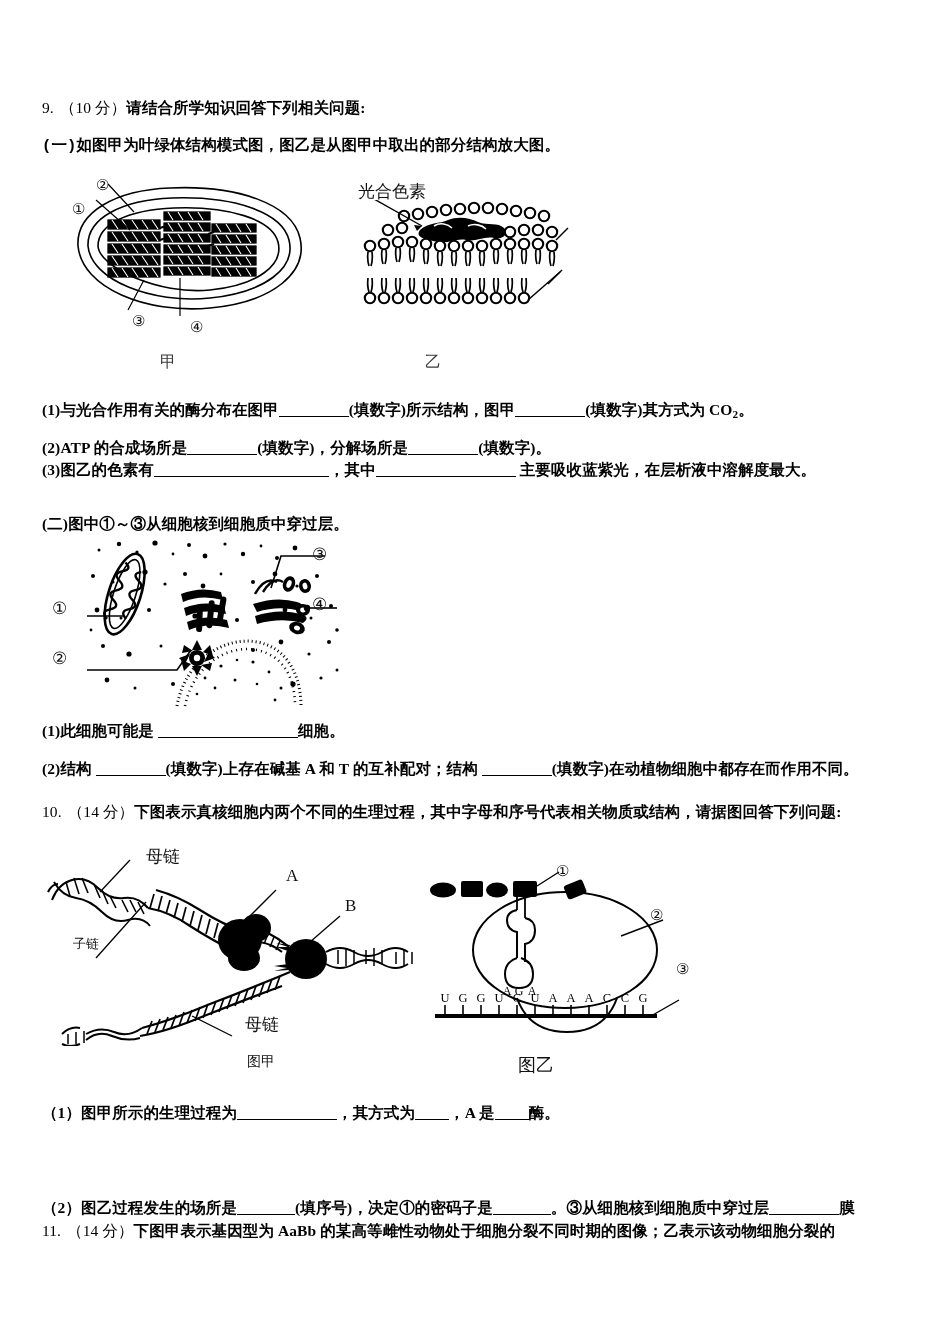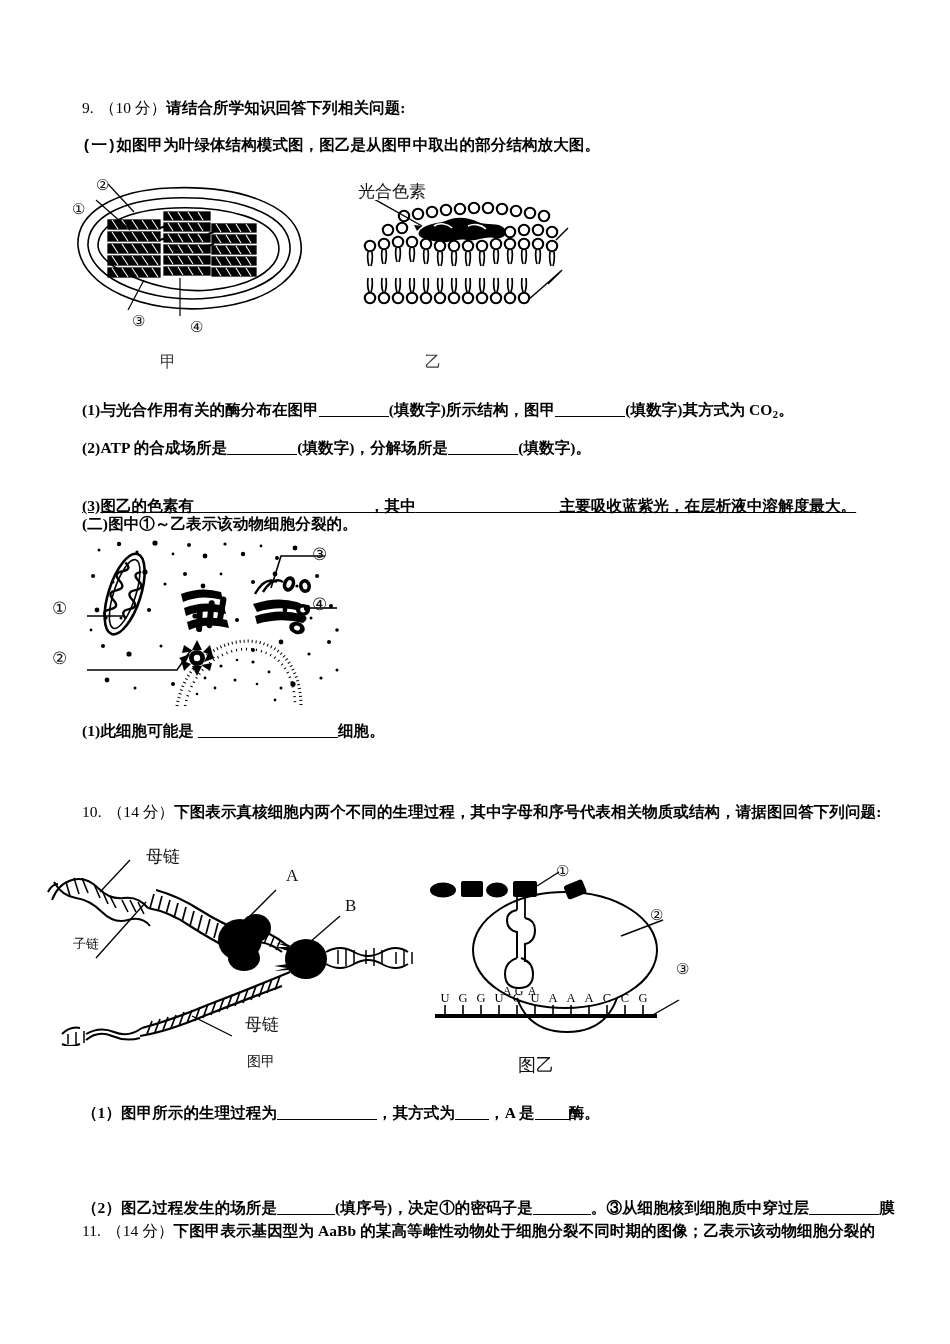--- a/index.html
+++ b/index.html
@@ -20,21 +20,20 @@
     overflow: hidden;
   }
 
   
   .line {
     position: absolute;
     font-size: 15.5px;
     line-height: 1.35;
     letter-spacing: 0.1px;
     white-space: nowrap;
-    margin-left: 40px;
   }
   .bold { font-weight: bold; }
   .qnum {
     font-family: "Liberation Serif", "DejaVu Serif", serif;
     font-weight: normal;
   }
   .blank-m { display:inline-block; border-bottom:1.2px solid #000; width:70px; vertical-align:-2px; }
   .blank-l { display:inline-block; border-bottom:1.2px solid #000; width:100px; vertical-align:-2px; }
   .blank-xl{ display:inline-block; border-bottom:1.2px solid #000; width:140px; vertical-align:-2px; }
   .blank-xxl{display:inline-block; border-bottom:1.2px solid #000; width:175px; vertical-align:-2px; }
@@ -356,26 +355,26 @@
   <div class="figcap" style="left:425px; top:352px;">乙</div>
 
   <div class="line bold" style="left:42px; top:400px;">
     <span>(1)</span><span>与光合作用有关的酶分布在图甲</span><span class="blank-m"></span><span>(填数字)所示结构，图甲</span><span class="blank-m"></span><span>(填数字)其方式为 CO</span><span class="sub">2</span><span>。</span>
   </div>
 
   <div class="line bold" style="left:42px; top:438px;">
     <span>(2)</span><span>ATP 的合成场所是</span><span class="blank-m"></span><span>(填数字)，分解场所是</span><span class="blank-m"></span><span>(填数字)。</span>
   </div>
 
-  <div class="line bold" style="left:42px; top:496px;text-decoration:underline;">
+  <div class="line bold" style="left:42px; top:460px;">
     <span>(3)</span><span>图乙的色素有</span><span class="blank-xxl"></span><span>，其中</span><span class="blank-xl"></span><span> 主要吸收蓝紫光，在层析液中溶解度最大。</span>
   </div>
 
   <div class="line bold" style="left:42px; top:514px;">
-    <span>(二)</span><span>图中①～乙表示该动物细胞分裂的。</span>
+    <span>(二)</span><span>图中①～③从细胞核到细胞质中穿过层。</span>
   </div>
 
   <div class="fig" style="left:85px; top:538px;">
     <svg width="260" height="170" viewBox="0 0 260 170" xmlns="http://www.w3.org/2000/svg">
 
       <g fill="#000">
         <circle cx="14" cy="12" r="1.5"></circle>
           <circle cx="34" cy="6" r="2.2"></circle>
           <circle cx="52" cy="14" r="1.6"></circle>
         <circle cx="70" cy="5" r="2.6"></circle>
@@ -504,20 +503,23 @@
   </div>
   <div class="figlbl" style="left:52px; top:598px; font-size:17px;">①</div>
   <div class="figlbl" style="left:52px; top:648px; font-size:17px;">②</div>
   <div class="figlbl" style="left:312px; top:544px; font-size:17px;">③</div>
   <div class="figlbl" style="left:312px; top:594px; font-size:17px;">④</div>
 
   <div class="line bold" style="left:42px; top:721px;">
     <span>(1)</span><span>此细胞可能是 </span><span class="blank-xl"></span><span>细胞。</span>
   </div>
 
+  <div class="line bold" style="left:42px; top:759px;">
+    <span>(2)</span><span>结构 </span><span class="blank-m"></span><span>(填数字)上存在碱基 A 和 T 的互补配对；结构 </span><span class="blank-m"></span><span>(填数字)在动植物细胞中都存在而作用不同。</span>
+  </div>
 
   <div class="line" style="left:42px; top:802px;">
     <span class="qnum">10.</span><span style="display:inline-block;width:6px"></span><span class="qnum">（14 分）</span><span class="bold">下图表示真核细胞内两个不同的生理过程，其中字母和序号代表相关物质或结构，请据图回答下列问题:</span>
   </div>
 
   <div class="fig" style="left:44px; top:846px;">
     <svg width="390" height="200" viewBox="0 0 390 200" xmlns="http://www.w3.org/2000/svg">
 
       <g fill="none" stroke="#000" stroke-width="2">
         <path d="M8 54 q6 -16 20 -20 q14 -4 26 8 q12 12 26 10 q14 -2 24 10"></path>

